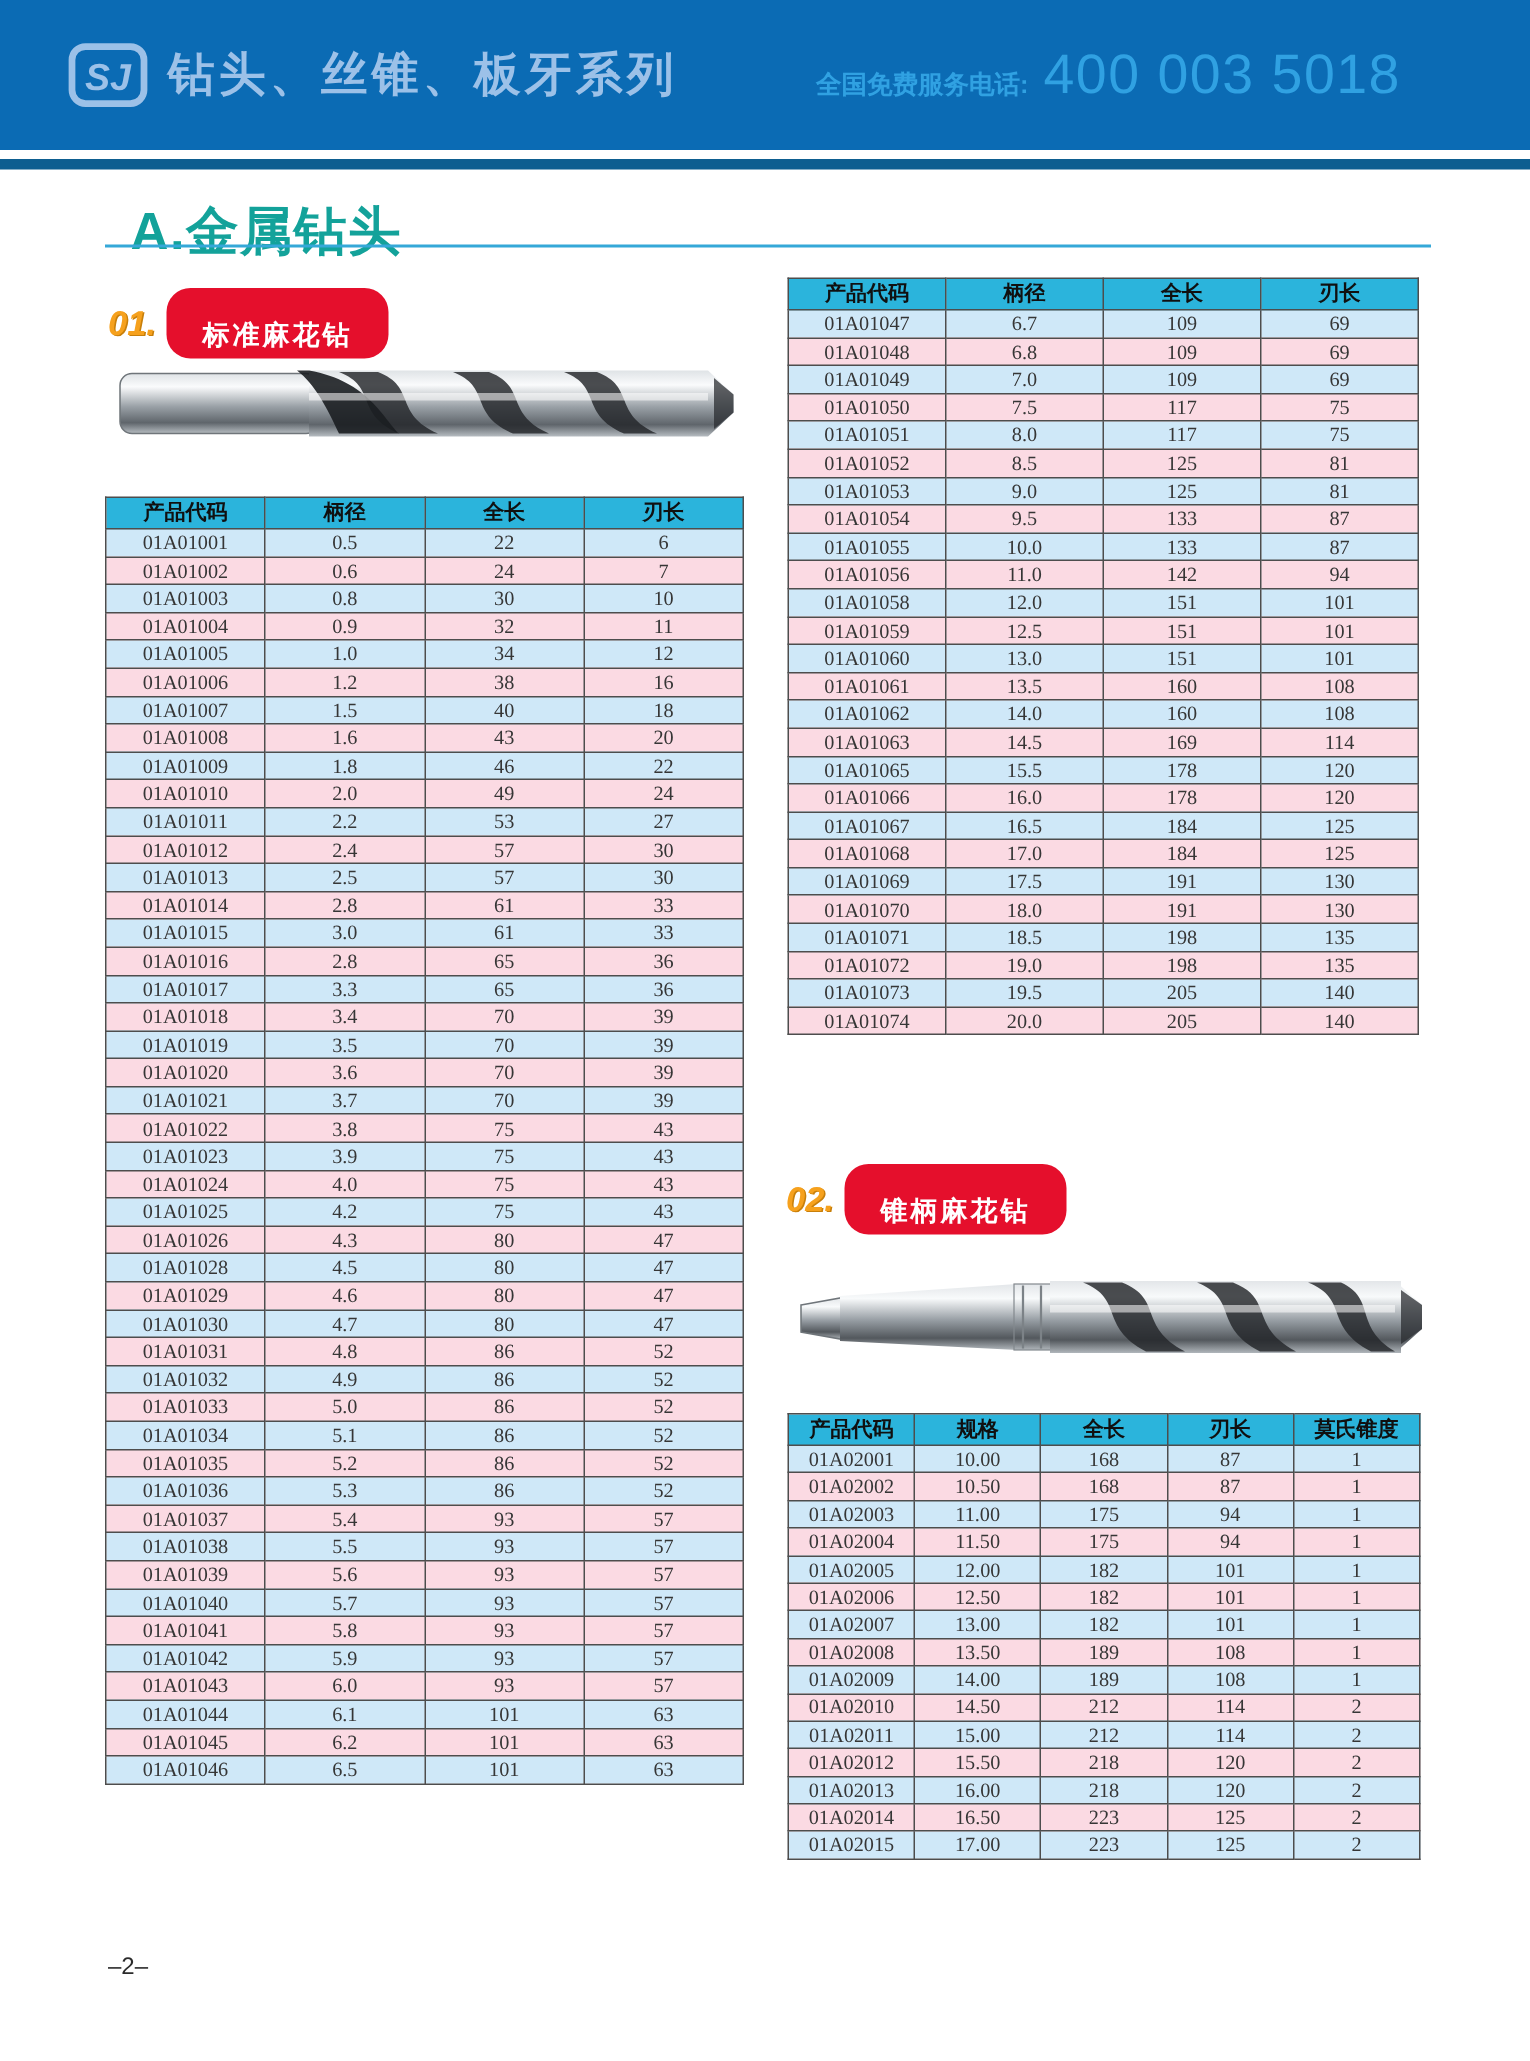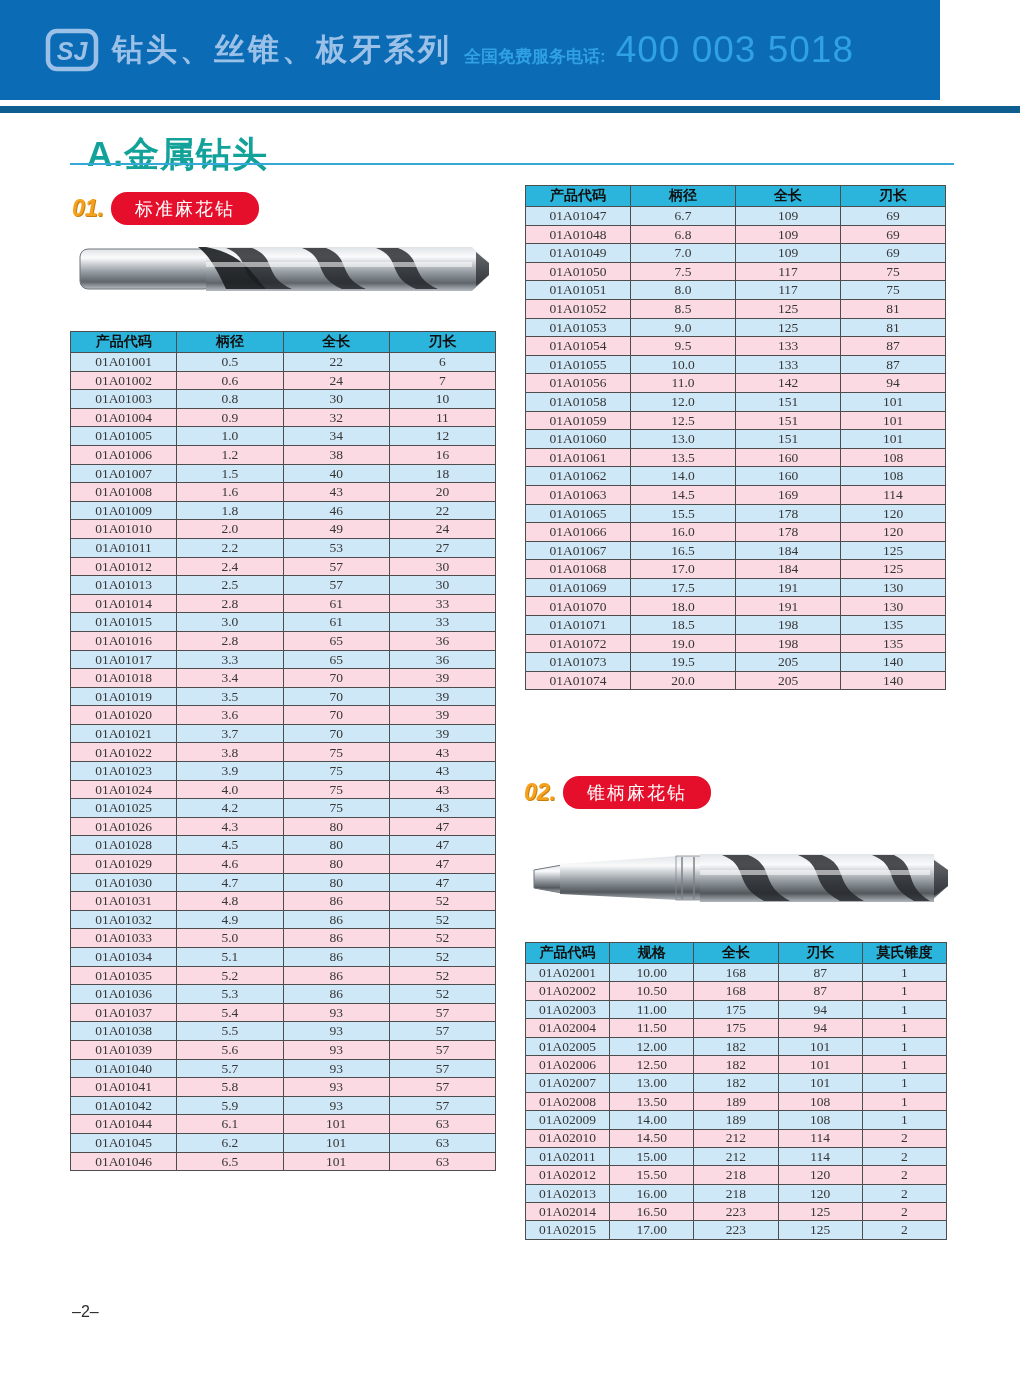--- a/index.html
+++ b/index.html
@@ -7,21 +7,21 @@
     --stripe_blue:#0e5e90; --title_teal:#13a29a; --rule_blue:#35a8d8;
     --section_orange:#f6a11d; --badge_red:#e50f2c; --table_header_cyan:#2bb4dc;
     --row_blue:#cfe8f8; --row_pink:#fbdae3; --border_gray:#4d4d4d;
   }
   *{box-sizing:border-box;}
   html,body{margin:0;padding:0;}
   body{width:1020px;height:1374px;position:relative;background:#fff;
        font-family:"Liberation Sans",sans-serif;overflow:hidden;}
 
   
-  .hdr{position:absolute;left:0;top:0;width:940px;height:100px;
+  .hdr{position:absolute;left:0;top:0;width:1020px;height:100px;
        background:var(--header_blue);display:flex;align-items:center;}
   .hdr-left{display:flex;align-items:center;gap:12px;margin-left:44px;}
   .series-title{font-size:31px;font-weight:bold;color:var(--header_text_blue);
        letter-spacing:3px;}
   .phone-wrap{margin-left:auto;margin-right:86px;display:flex;align-items:baseline;gap:10px;}
   .phone-label{font-size:17px;font-weight:bold;color:var(--phone_blue);}
   .phone-number{font-size:37px;color:var(--phone_blue);letter-spacing:1px;}
   .hdr-stripe{position:absolute;left:0;top:106px;width:1020px;height:7px;
        background:var(--stripe_blue);}
 
@@ -30,22 +30,22 @@
        font-weight:bold;color:var(--title_teal);letter-spacing:1px;}
   .title-rule{position:absolute;left:70px;top:163px;width:884px;height:2px;
        background:var(--rule_blue);}
 
   
   .sec{position:absolute;display:flex;align-items:center;gap:7px;}
   .sec-01{left:72px;top:192px;}
   .sec-02{left:524px;top:776px;}
   .sec-num{font-size:23px;font-weight:bold;font-style:italic;
        color:var(--section_orange);text-shadow:1px 1px 0 #c87f0a;}
-  .sec-badge{background:var(--badge_red);color:#fff;font-weight:normal;font-size:18px;
-       padding:5px 24px 4px 24px;border-radius:16px;letter-spacing:2px;}
+  .sec-badge{background:var(--badge_red);color:#fff;font-weight:bold;font-size:18px;
+       padding:19px 24px 4px 24px;border-radius:16px;letter-spacing:2px;}
 
   
   .drill{position:absolute;}
   .drill-1{left:76px;top:232px;}
   .drill-2{left:526px;top:824px;}
 
   
   table.t{position:absolute;border-collapse:collapse;table-layout:fixed;
        border:1px solid var(--border_gray);}
   .t th{background:var(--table_header_cyan);font-size:14px;font-weight:bold;
@@ -365,20 +365,26 @@
         <td>93</td>
         <td>57</td>
       </tr>
       <tr>
         <td>01A01042</td>
         <td>5.9</td>
         <td>93</td>
         <td>57</td>
       </tr>
       <tr>
+        <td>01A01043</td>
+        <td>6.0</td>
+        <td>93</td>
+        <td>57</td>
+      </tr>
+      <tr>
         <td>01A01044</td>
         <td>6.1</td>
         <td>101</td>
         <td>63</td>
       </tr>
       <tr>
         <td>01A01045</td>
         <td>6.2</td>
         <td>101</td>
         <td>63</td>

